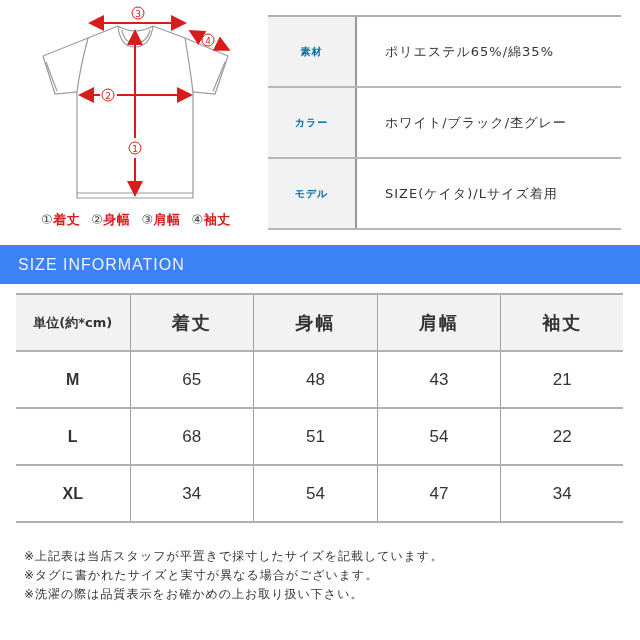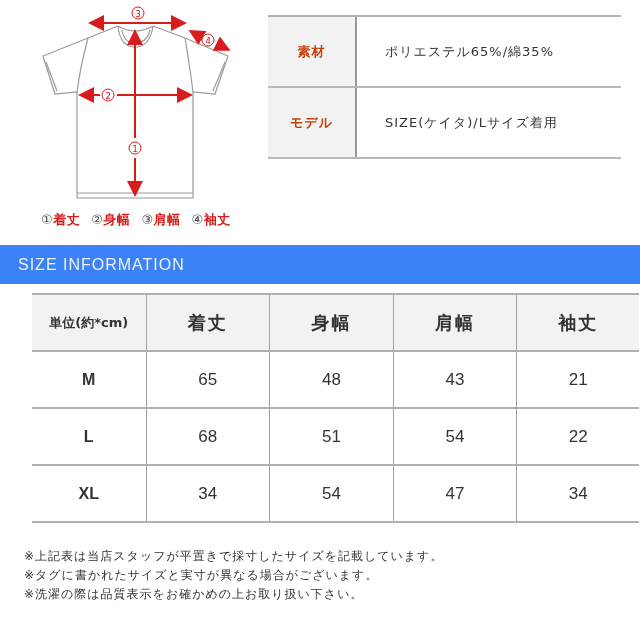--- a/index.html
+++ b/index.html
@@ -7,26 +7,26 @@
   body { position: relative; font-family: "DejaVu Sans", "Liberation Sans", sans-serif; color: #333; }
 
   .diagram { position: absolute; left: 0; top: 0; width: 260px; height: 240px; }
   .diagram svg { position: absolute; left: 0; top: 0; }
   .legend { position: absolute; left: 41px; top: 211px; width: 220px; font-size: 13px; font-weight: bold; color: #d81c1c; white-space: nowrap; letter-spacing: 0.5px; }
   .legend .item { margin-right: 6px; }
   .legend .num { color: #444; font-weight: normal; }
 
   .spec { position: absolute; left: 268px; top: 15px; width: 353px; border-top: 2px solid #b0b0b0; }
   .spec .row { display: flex; height: 71px; border-bottom: 2px solid #b8b8b8; }
-  .spec .lbl { width: 89px; background: #f2f2f2; border-right: 2px solid #999; display: flex; align-items: center; justify-content: center; font-size: 13px; font-weight: bold; color: #c2410c; letter-spacing: 1px; }
+  .spec .lbl { width: 89px; background: #f2f2f2; border-right: 2px solid #999; display: flex; align-items: center; justify-content: center; font-size: 10px; font-weight: bold; color: #0369a1; letter-spacing: 1px; }
   .spec .val { flex: 1; display: flex; align-items: center; padding-left: 28px; font-size: 13px; color: #333; letter-spacing: 1px; }
 
   .bar { position: absolute; left: 0; top: 245px; width: 640px; height: 39px; background: #3b82f6; color: #f0f0f0; font-family: "Liberation Sans", sans-serif; font-size: 16px; letter-spacing: 1px; padding-left: 18px; line-height: 39px; }
 
-  .size { position: absolute; left: 32px; top: 293px; width: 607px; border-collapse: collapse; }
+  .size { position: absolute; left: 16px; top: 293px; width: 607px; border-collapse: collapse; }
   .size th, .size td { border-top: 2px solid #b0b0b0; border-bottom: 2px solid #b0b0b0; text-align: center; color: #333; }
   .size th + th, .size td + td { border-left: 1.5px solid #a0a0a0; }
   .size thead th { background: #f2f2f2; height: 57px; font-size: 18px; font-weight: bold; letter-spacing: 2px; }
   .size thead th.unit { font-size: 13px; letter-spacing: 0; width: 114px; }
   .size tbody td { height: 57px; font-size: 17px; font-family: "Liberation Sans", sans-serif; }
   .size tbody td.sz { font-weight: bold; font-size: 16px; }
 
   .notes { position: absolute; left: 24px; top: 547px; font-size: 12px; line-height: 19px; color: #333; letter-spacing: 1px; }
 </style>
 </head>
@@ -79,20 +79,24 @@
     <span class="item"><span class="num">④</span><span>袖丈</span></span>
   </div>
 </div>
 
 <div class="spec">
   <div class="row">
     <div class="lbl">素材</div>
     <div class="val">ポリエステル65%/綿35%</div>
   </div>
   <div class="row">
+    <div class="lbl">カラー</div>
+    <div class="val">ホワイト/ブラック/杢グレー</div>
+  </div>
+  <div class="row">
     <div class="lbl">モデル</div>
     <div class="val">SIZE(ケイタ)/Lサイズ着用</div>
   </div>
 </div>
 
 <div class="bar">SIZE INFORMATION</div>
 
 <table class="size">
   <thead>
     <tr>

